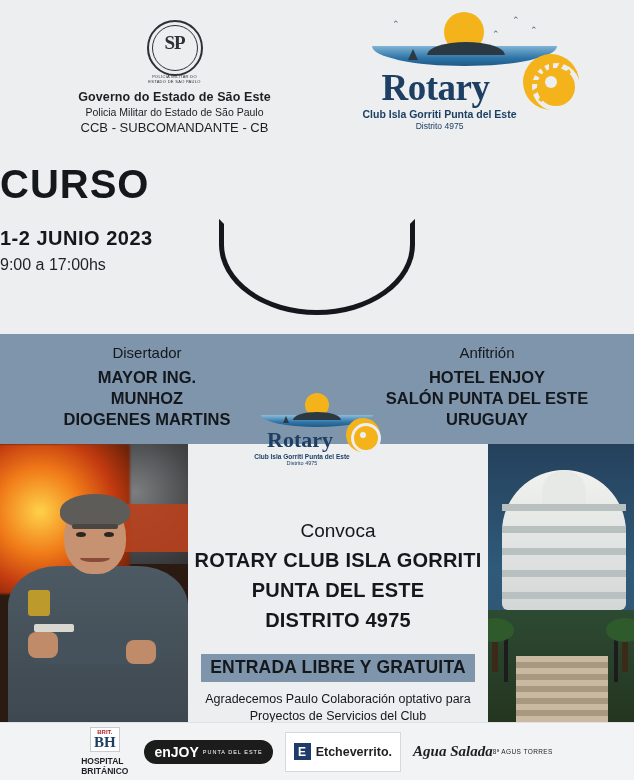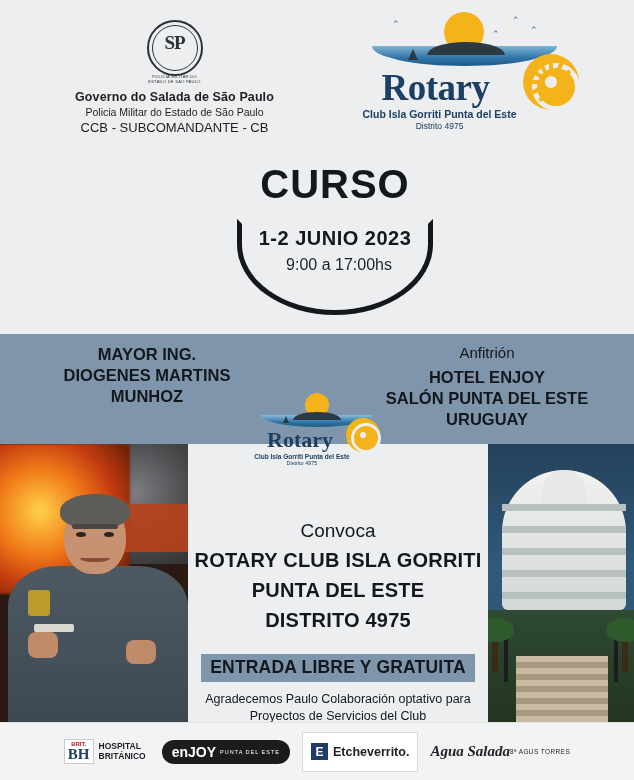--- a/index.html
+++ b/index.html
@@ -139,24 +139,22 @@
     background:#eceeef;
   }
   .wheel-spokes { position:absolute; left:0; top:0; width:56px; height:56px; }
   .wheel-spokes span {
     position:absolute; left:26px; top:6px; width:4px; height:44px;
     background:#f5b31b; transform-origin: 2px 22px;
   }
 
   
   .title-area {
-    text-align: center;
     padding-top: 12px;
     position: relative;
-    margin-left: 36px;
   }
   .curso {
     font-size: 40px; font-weight: bold; color: #14181c;
     letter-spacing: 1px;
   }
   .prevencion {
     font-size: 40px; font-weight: bold; color: #14181c;
     letter-spacing: .5px;
     margin-top: 4px;
   }
@@ -177,21 +175,20 @@
   .date {
     position: relative;
     font-size: 20px; font-weight: bold; color: #14181c;
     letter-spacing: .5px;
     padding-top: 4px;
   }
   .hours {
     position: relative;
     font-size: 16px; color: #1d2226;
     margin-top: 6px;
-    padding-left: 8px;
   }
 
   
   .band {
     position: absolute;
     left: 0; top: 334px;
     width: 634px; height: 110px;
     background: #7e95ab;
     display: flex;
     justify-content: space-between;
@@ -334,21 +331,21 @@
     gap: 8px;
     padding: 0 6px;
     border-top: 1px solid #e0e2e3;
   }
   .sp {
     height: 40px;
     display: flex; align-items: center; justify-content: center;
     font-size: 11px; color: #1d1f22;
     padding: 0 4px;
   }
-  .sp-britanico { flex-direction: row; gap:5px; }
+  .sp-britanico { flex-direction: column; gap:5px; }
   .sp-britanico .bh {
     background:#fff; border:1px solid #c9ccce; padding:1px 3px; text-align:center; line-height:1;
   }
   .bh .red { color:#b0232a; font-size:6px; font-weight:bold; display:block;}
   .bh .big { color:#1d3f63; font-size:15px; font-weight:bold; font-family:"Liberation Serif",serif;}
   .sp-britanico .txt { font-size:8.5px; font-weight:bold; color:#1d1f22; line-height:1.1; text-align:left;}
   .sp-enjoy {
     background:#1c1c1c; color:#fff; border-radius:16px; padding:4px 10px;
     font-size:14px; font-weight:bold; display:flex; align-items:center; gap:4px;
   }
@@ -373,21 +370,21 @@
 
   <div class="top-bar">
 
     <div class="gov-block">
       <div class="crest">
         <div class="ring"></div>
         <div class="ring2"></div>
         <div class="letters">SP</div>
         <div class="bottomtext">POLICIA MILITAR DO ESTADO DE SAO PAULO</div>
       </div>
-      <div class="gov-line1">Governo do Salada de São Paulo</div>
+      <div class="gov-line1">Governo do Estado de São Este</div>
       <div class="gov-line2">Policia Militar do Estado de São Paulo</div>
       <div class="gov-line3">CCB - SUBCOMANDANTE - CB</div>
     </div>
 
     <div class="rotary-block">
       <div class="rotary-scene">
         <div class="sun"></div>
         <div class="sea"></div>
         <div class="island"></div>
         <div class="boat"></div>
@@ -416,23 +413,24 @@
     <div class="curso">CURSO</div>
     <div class="date-wrap">
       <div class="arc"></div>
       <div class="date">1-2 JUNIO 2023</div>
       <div class="hours">9:00 a 17:00hs</div>
     </div>
   </div>
 
   <div class="band">
     <div class="band-col">
+      <div class="band-label">Disertador</div>
       <div class="band-line">MAYOR ING.</div>
+      <div class="band-line">MUNHOZ</div>
       <div class="band-line">DIOGENES MARTINS</div>
-      <div class="band-line">MUNHOZ</div>
     </div>
     <div class="band-col">
       <div class="band-label">Anfitrión</div>
       <div class="band-line">HOTEL ENJOY</div>
       <div class="band-line">SALÓN PUNTA DEL ESTE</div>
       <div class="band-line">URUGUAY</div>
     </div>
   </div>
 
   <div class="mid-rotary">

